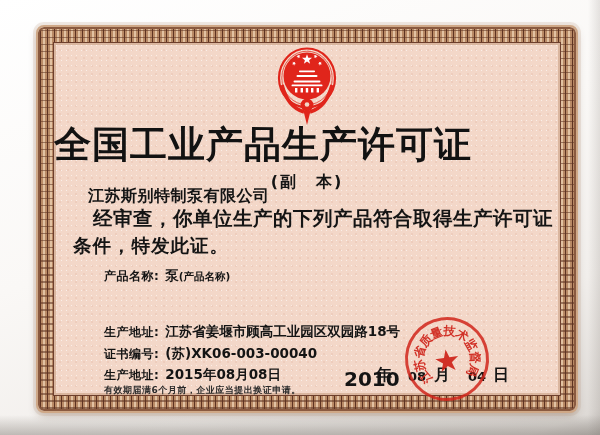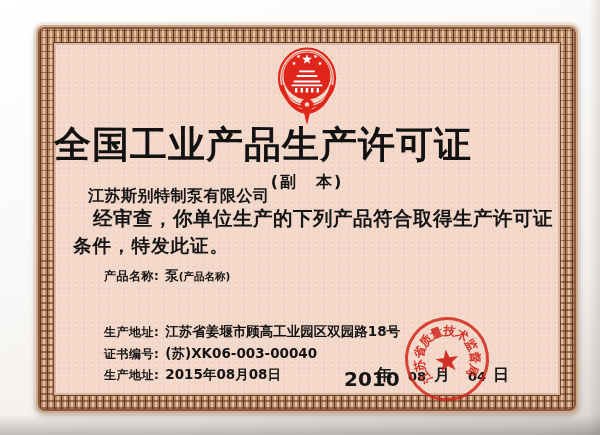--- a/index.html
+++ b/index.html
@@ -130,20 +130,21 @@
     </div>
 
     <div class="row row-cert-no">
       <span class="flabel">证书编号:</span><span class="fvalue">(苏)XK06-003-00040</span>
     </div>
 
     <div class="row row-valid">
       <span class="flabel">生产地址:</span><span class="fvalue">2015年08月08日</span>
     </div>
 
+    <div class="renewal-note">有效期届满6个月前，企业应当提出换证申请。</div>
 
     <span class="date-part d-year">2010</span>
     <span class="date-part d-yunit">年</span>
     <span class="date-part d-month">08</span>
     <span class="date-part d-munit">月</span>
     <span class="date-part d-day">04</span>
     <span class="date-part d-dunit">日</span>
 
     <div class="seal">
       <span class="seal-star">★</span>

